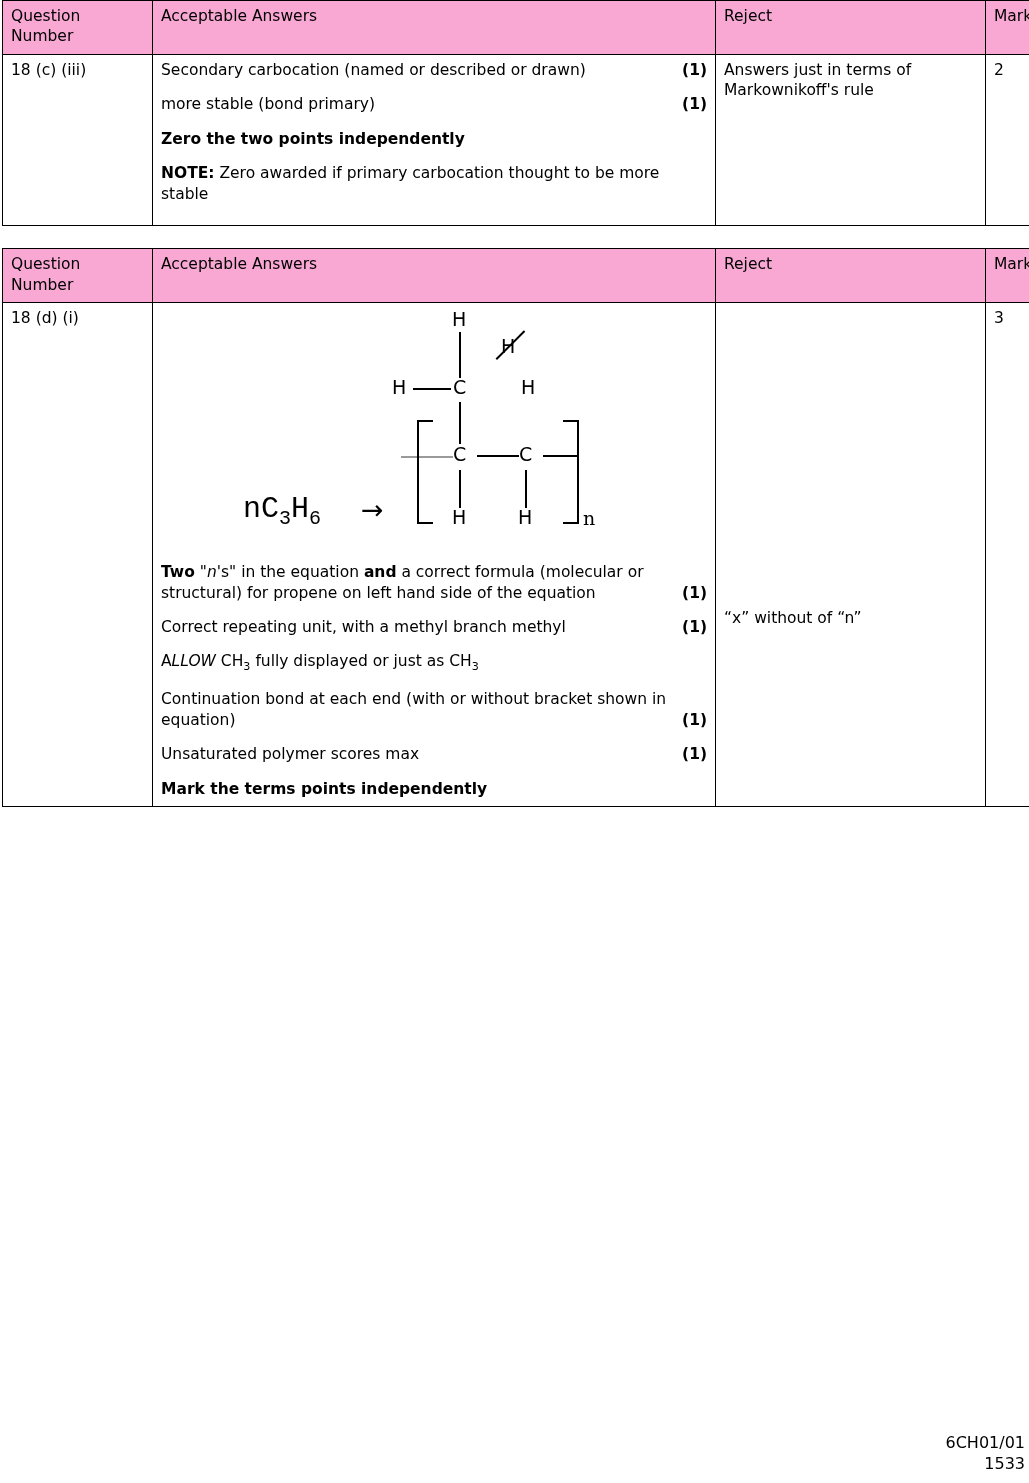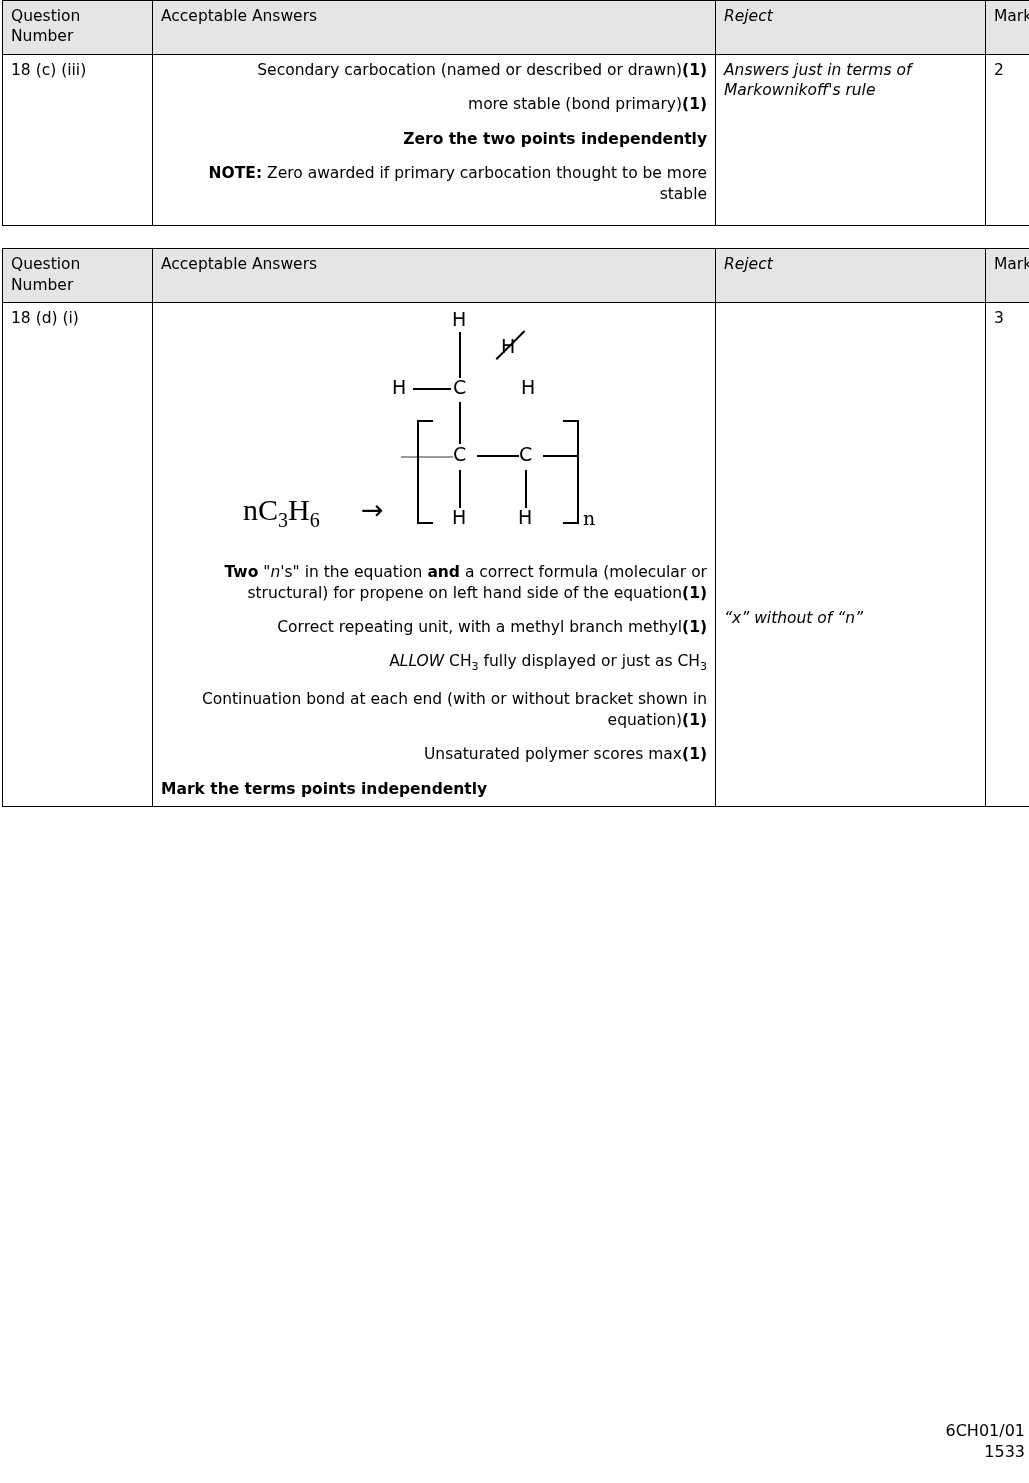--- a/index.html
+++ b/index.html
@@ -30,33 +30,33 @@
   table.mark-table td, table.mark-table th {
     border: 1px solid #000000;
     vertical-align: top;
     padding: 5px 8px 7px 8px;
     font-size: 15.5px;
     line-height: 1.32;
     font-weight: normal;
     text-align: left;
   }
   .hdr-row td {
-    background: #e5e5e5;
+    background: #f9a8d4;
     font-size: 15.5px;
   }
   .col-q { width: 133px; }
   .col-a { width: 546px; }
-  .col-r { width: 253px; font-style: italic; }
+  .col-r { width: 253px; }
   .col-m { width: 89px; }
 
   .q-label { font-weight: bold; margin-left: 7px; }
   .mark-val { font-weight: bold; }
 
   .spacer { height: 22px; }
-  .blk { margin-bottom: 14px; text-align: right; }
+  .blk { margin-bottom: 14px; }
   .bold { font-weight: bold; }
   .ital { font-style: italic; }
   .pt { font-weight: bold; float: right; }
   .clear { clear: both; }
 
   
   .diagram {
     position: relative;
     height: 248px;
     width: 530px;
@@ -93,37 +93,37 @@
   .brk {
     position: absolute;
     border: 2px solid #000;
     width: 14px;
   }
   .brk-l { border-right: none; }
   .brk-r { border-left: none; }
   .eqn {
     position: absolute;
     font-size: 30px;
-    font-family: Liberation Serif, serif;
+    font-family: Liberation Mono, monospace;
   }
   .eqn sub { font-size: 20px; }
   .nsub {
     position: absolute;
     font-size: 19px;
     font-family: "DejaVu Serif", serif;
   }
   .arrow {
     position: absolute;
     font-size: 27px;
   }
 
   .footer {
     position: absolute;
     right: 4px;
-    bottom: 20px;
+    bottom: 8px;
     text-align: right;
     font-size: 16px;
     line-height: 1.35;
   }
   sub { font-size: 0.72em; }
 </style>
 </head>
 <body>
 
 <div class="page">

